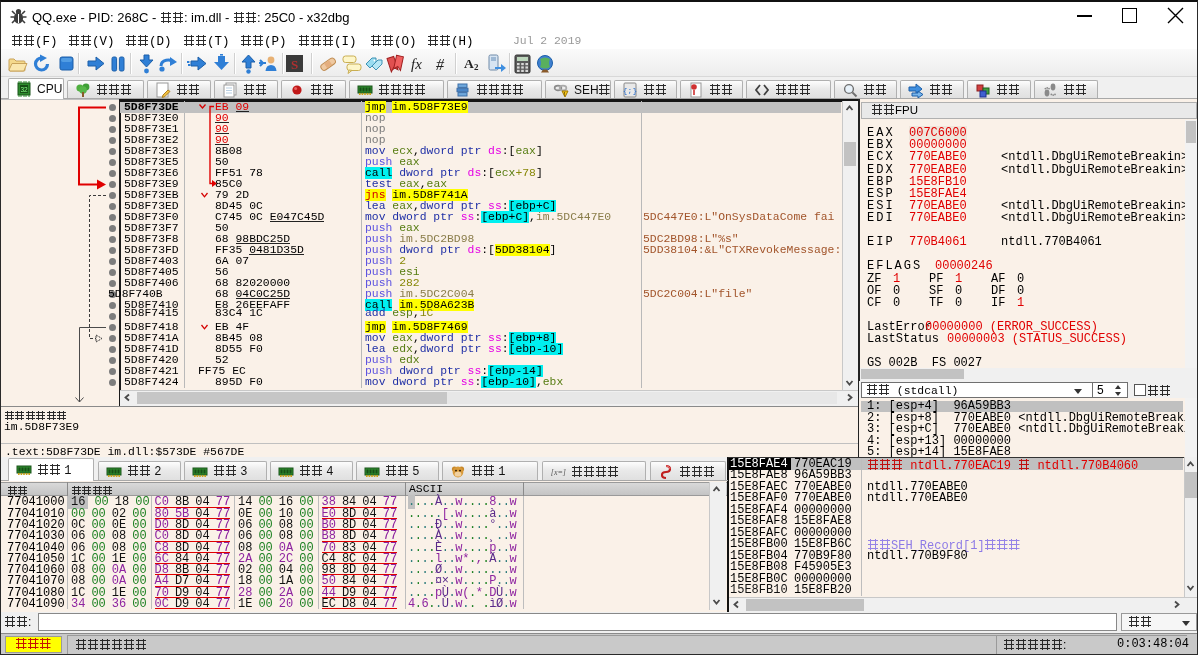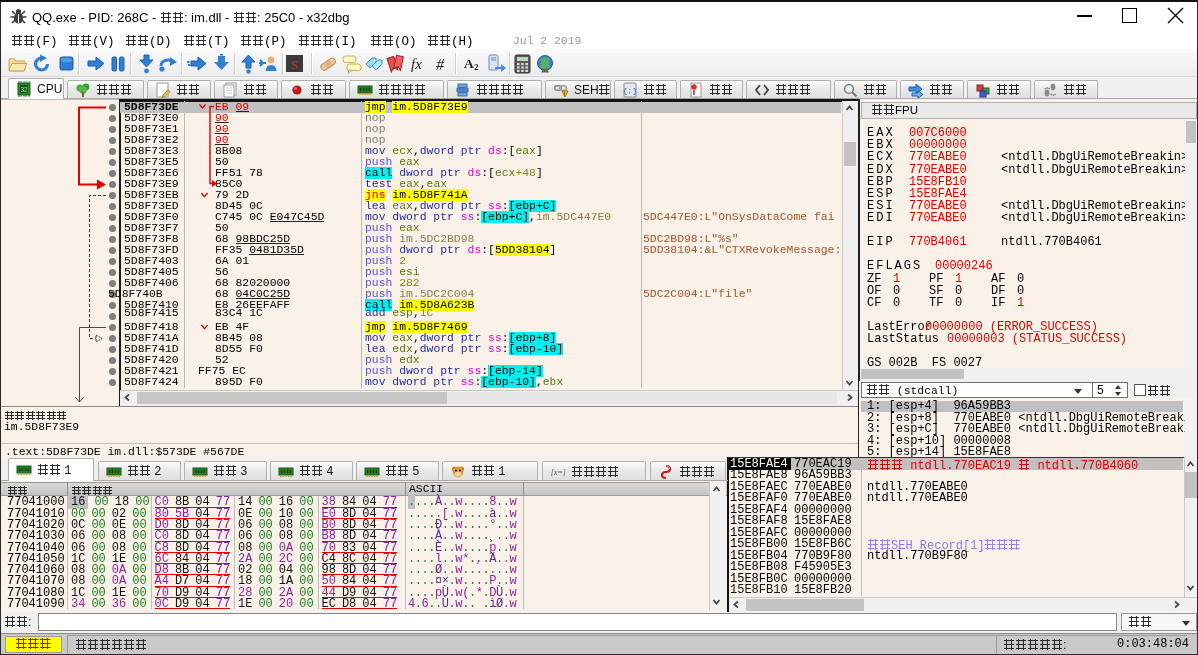--- a/index.html
+++ b/index.html
@@ -384,29 +384,29 @@
   </svg>
 <svg class="abs" style="left:199px;top:321.5px" width="9" height="7" viewBox="0 0 9 7">
     <path d="M1.5 1 L4.5 4.8 L7.5 1" fill="none" stroke="#d40000" stroke-width="1.3"></path>
   </svg>
 <div class="row mono" style="left:0;top:99.5px;width:840px"><span class="abs" style="left:123px;font-weight:bold">5D8F73DE</span><span class="abs" style="left:214px"><span class="r">EB <span class="ul">09</span></span></span><span class="abs" style="left:364px"><span class="hy">jmp</span> <span class="hy">im.5D8F73E9</span></span></div>
 <div class="row mono" style="left:0;top:110.5px;width:840px"><span class="abs" style="left:123px">5D8F73E0</span><span class="abs" style="left:214px"><span class="r ul">90</span></span><span class="abs" style="left:364px"><span class="g">nop</span></span></div>
 <div class="row mono" style="left:0;top:121.5px;width:840px"><span class="abs" style="left:123px">5D8F73E1</span><span class="abs" style="left:214px"><span class="r ul">90</span></span><span class="abs" style="left:364px"><span class="g">nop</span></span></div>
 <div class="row mono" style="left:0;top:132.5px;width:840px"><span class="abs" style="left:123px">5D8F73E2</span><span class="abs" style="left:214px"><span class="r ul">90</span></span><span class="abs" style="left:364px"><span class="g">nop</span></span></div>
 <div class="row mono" style="left:0;top:143.5px;width:840px"><span class="abs" style="left:123px">5D8F73E3</span><span class="abs" style="left:214px">8B08</span><span class="abs" style="left:364px"><span class="mn">mov</span> <span class="reg">ecx</span>,<span class="mn">dword ptr</span> <span class="seg">ds</span>:[<span class="reg">eax</span>]</span></div>
 <div class="row mono" style="left:0;top:154.5px;width:840px"><span class="abs" style="left:123px">5D8F73E5</span><span class="abs" style="left:214px">50</span><span class="abs" style="left:364px"><span class="pp">push</span> <span class="reg">eax</span></span></div>
-<div class="row mono" style="left:0;top:165.5px;width:840px"><span class="abs" style="left:123px">5D8F73E6</span><span class="abs" style="left:214px">FF51 78</span><span class="abs" style="left:364px"><span class="hc">call</span> <span class="mn">dword ptr</span> <span class="seg">ds</span>:[<span class="reg">ecx</span><span class="num">+48</span>]</span></div>
+<div class="row mono" style="left:0;top:165.5px;width:840px"><span class="abs" style="left:123px">5D8F73E6</span><span class="abs" style="left:214px">FF51 78</span><span class="abs" style="left:364px"><span class="hc">call</span> <span class="mn">dword ptr</span> <span class="seg">ds</span>:[<span class="reg">ecx</span><span class="num">+78</span>]</span></div>
 <div class="row mono" style="left:0;top:176.5px;width:840px"><span class="abs" style="left:123px">5D8F73E9</span><span class="abs" style="left:214px">85C0</span><span class="abs" style="left:364px"><span class="mn">test</span> <span class="reg">eax</span>,<span class="reg">eax</span></span></div>
 <div class="row mono" style="left:0;top:187.5px;width:840px"><span class="abs" style="left:123px">5D8F73EB</span><span class="abs" style="left:214px">79 2D</span><span class="abs" style="left:364px"><span class="hy"><span style="color:#d00000">jns</span></span> <span class="hy">im.5D8F741A</span></span></div>
 <div class="row mono" style="left:0;top:198.5px;width:989px"><span class="abs" style="left:123px">5D8F73ED</span><span class="abs" style="left:214px">8D45 0C</span><span class="abs" style="left:364px"><span class="mn">lea</span> <span class="reg">eax</span>,<span class="mn">dword ptr</span> <span class="seg">ss</span>:<span class="hcy">[ebp+C]</span></span></div>
 <div class="row mono" style="left:0;top:209.5px;width:840px"><span class="abs" style="left:123px">5D8F73F0</span><span class="abs" style="left:214px">C745 0C <span class="ul">E047C45D</span></span><span class="abs" style="left:364px"><span class="mn">mov</span> <span class="mn">dword ptr</span> <span class="seg">ss</span>:<span class="hcy">[ebp+C]</span>,<span class="adr">im.5DC447E0</span></span><span class="abs cmt" style="left:642px;width:198px;overflow:hidden">5DC447E0:L"OnSysDataCome fai</span></div>
 <div class="row mono" style="left:0;top:220.5px;width:840px"><span class="abs" style="left:123px">5D8F73F7</span><span class="abs" style="left:214px">50</span><span class="abs" style="left:364px"><span class="pp">push</span> <span class="reg">eax</span></span></div>
 <div class="row mono" style="left:0;top:231.5px;width:840px"><span class="abs" style="left:123px">5D8F73F8</span><span class="abs" style="left:214px">68 <span class="ul">98BDC25D</span></span><span class="abs" style="left:364px"><span class="pp">push</span> <span class="adr">im.5DC2BD98</span></span><span class="abs cmt" style="left:642px;width:198px;overflow:hidden">5DC2BD98:L"%s"</span></div>
 <div class="row mono" style="left:0;top:242.5px;width:840px"><span class="abs" style="left:123px">5D8F73FD</span><span class="abs" style="left:214px">FF35 <span class="ul">0481D35D</span></span><span class="abs" style="left:364px"><span class="pp">push</span> <span class="mn">dword ptr</span> <span class="seg">ds</span>:[<span class="hy">5DD38104</span>]</span><span class="abs cmt" style="left:642px;width:198px;overflow:hidden">5DD38104:&amp;L"CTXRevokeMessage:</span></div>
-<div class="row mono" style="left:0;top:253.5px;width:840px"><span class="abs" style="left:123px">5D8F7403</span><span class="abs" style="left:214px">6A 01</span><span class="abs" style="left:364px"><span class="pp">push</span> <span class="num">2</span></span></div>
+<div class="row mono" style="left:0;top:253.5px;width:840px"><span class="abs" style="left:123px">5D8F7403</span><span class="abs" style="left:214px">6A 07</span><span class="abs" style="left:364px"><span class="pp">push</span> <span class="num">2</span></span></div>
 <div class="row mono" style="left:0;top:264.5px;width:840px"><span class="abs" style="left:123px">5D8F7405</span><span class="abs" style="left:214px">56</span><span class="abs" style="left:364px"><span class="pp">push</span> <span class="reg">esi</span></span></div>
 <div class="row mono" style="left:0;top:275.5px;width:1008px"><span class="abs" style="left:123px">5D8F7406</span><span class="abs" style="left:214px">68 82020000</span><span class="abs" style="left:364px"><span class="pp">push</span> <span class="num">282</span></span></div>
 <div class="row mono" style="left:0;top:286.5px;width:840px"><span class="abs" style="left:107px">5D8F740B</span><span class="abs" style="left:214px">68 <span class="ul">04C0C25D</span></span><span class="abs" style="left:364px"><span class="pp">push</span> <span class="adr">im.5DC2C004</span></span><span class="abs cmt" style="left:642px;width:198px;overflow:hidden">5DC2C004:L"file"</span></div>
 <div class="row mono" style="left:0;top:297.5px;width:840px"><span class="abs" style="left:123px">5D8F7410</span><span class="abs" style="left:214px">E8 26EEFAFF</span><span class="abs" style="left:364px"><span class="hc">call</span> <span class="hy">im.5D8A623B</span></span></div>
 <div class="row mono" style="left:0;top:306px;width:757px"><span class="abs" style="left:123px">5D8F7415</span><span class="abs" style="left:214px">83C4 1C</span><span class="abs" style="left:364px"><span class="mn">add</span> <span class="reg">esp</span>,<span class="num">1C</span></span></div>
 <div class="row mono" style="left:0;top:319.5px;width:840px"><span class="abs" style="left:123px">5D8F7418</span><span class="abs" style="left:214px">EB 4F</span><span class="abs" style="left:364px"><span class="hy">jmp</span> <span class="hy">im.5D8F7469</span></span></div>
 <div class="row mono" style="left:0;top:330.5px;width:840px"><span class="abs" style="left:123px">5D8F741A</span><span class="abs" style="left:214px">8B45 08</span><span class="abs" style="left:364px"><span class="mn">mov</span> <span class="reg">eax</span>,<span class="mn">dword ptr</span> <span class="seg">ss</span>:<span class="hcy">[ebp+8]</span></span></div>
 <div class="row mono" style="left:0;top:341.5px;width:840px"><span class="abs" style="left:123px">5D8F741D</span><span class="abs" style="left:214px">8D55 F0</span><span class="abs" style="left:364px"><span class="mn">lea</span> <span class="reg">edx</span>,<span class="mn">dword ptr</span> <span class="seg">ss</span>:<span class="hcy">[ebp-10]</span></span></div>
 <div class="row mono" style="left:0;top:352.5px;width:840px"><span class="abs" style="left:123px">5D8F7420</span><span class="abs" style="left:214px">52</span><span class="abs" style="left:364px"><span class="pp">push</span> <span class="reg">edx</span></span></div>
 <div class="row mono" style="left:0;top:363.5px;width:840px"><span class="abs" style="left:123px">5D8F7421</span><span class="abs" style="left:197px">FF75 EC</span><span class="abs" style="left:364px"><span class="pp">push</span> <span class="mn">dword ptr</span> <span class="seg">ss</span>:<span class="hcy">[ebp-14]</span></span></div>
@@ -468,21 +468,21 @@
 <div class="abs" style="left:1091px;top:380px;width:36px;height:16px;background:#fff;border:1px solid #707070;font-size:12px;line-height:14px;padding-left:4px">5</div>
 <div class="tri" style="left:1114px;top:383px;border-left:3.5px solid transparent;border-right:3.5px solid transparent;border-bottom:4.5px solid #333"></div>
 <div class="tri" style="left:1114px;top:390px;border-left:3.5px solid transparent;border-right:3.5px solid transparent;border-top:4.5px solid #333"></div>
 <div class="abs" style="left:1133px;top:382px;width:12px;height:12px;background:#fff;border:1px solid #555"></div>
 <div class="abs" style="left:1146px;top:382px;font-size:12px"><b class="c"></b><b class="c"></b></div>
 <div class="abs" style="left:858px;top:396px;width:338px;height:60px;background:#faf1e8"></div>
 <div class="abs" style="left:860px;top:398.5px;width:322px;height:11.5px;background:#c0c0c0"></div>
 <div class="row mono f12" style="left:866px;top:399.0px">1: [esp+4]  96A59BB3</div>
 <div class="row mono f12" style="left:866px;top:410.5px">2: [esp+8]  770EABE0 &lt;ntdll.DbgUiRemoteBreakin&gt;</div>
 <div class="row mono f12" style="left:866px;top:422.0px">3: [esp+C]  770EABE0 &lt;ntdll.DbgUiRemoteBreakin&gt;</div>
-<div class="row mono f12" style="left:866px;top:433.5px">4: [esp+10] 00000008</div>
+<div class="row mono f12" style="left:866px;top:433.5px">4: [esp+13] 00000000</div>
 <div class="row mono f12" style="left:866px;top:445.0px">5: [esp+14] 15E8FAE8</div>
 <div class="abs" style="left:1184px;top:396px;width:12px;height:60px;background:#f2f2f2"></div>
 <div class="abs" style="left:0;top:455px;width:727px;height:25px;background:#f0f0f0"></div>
 <div class="abs" style="left:0;top:478px;width:727px;height:1px;background:#a8a8a8;z-index:2"></div>
 <div class="tab on" style="left:7px;width:86px;top:456px;height:23px">
     <svg class="g16" viewBox="0 0 16 16">
       <rect x="1" y="4" width="14" height="7" fill="#2e8b2e" stroke="#1a551a"></rect>
       <g fill="#174f17">
         <rect x="2.5" y="5.5" width="2" height="4"></rect>
         <rect x="5.5" y="5.5" width="2" height="4"></rect>

